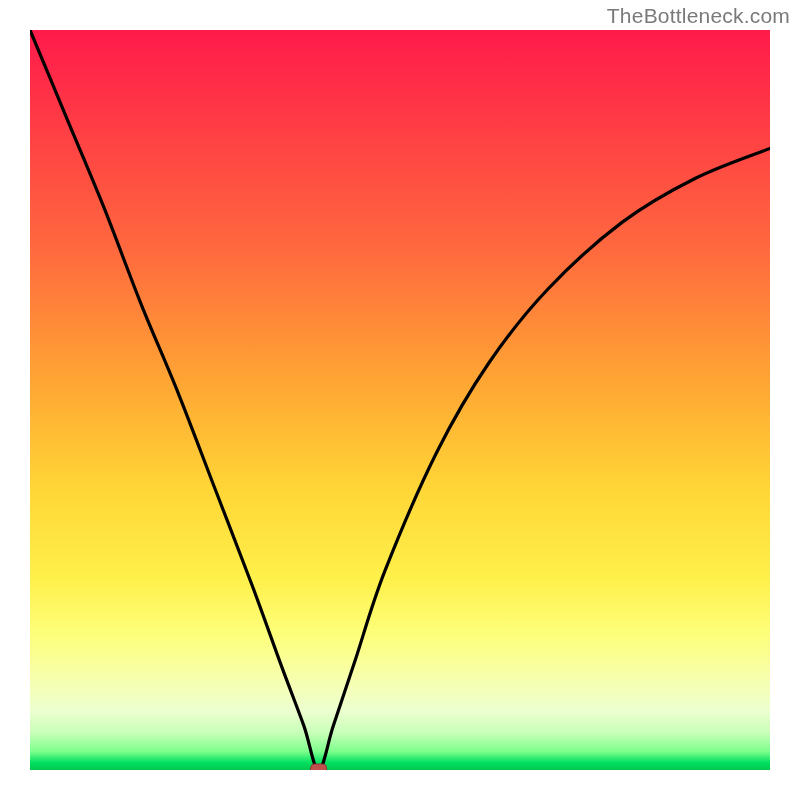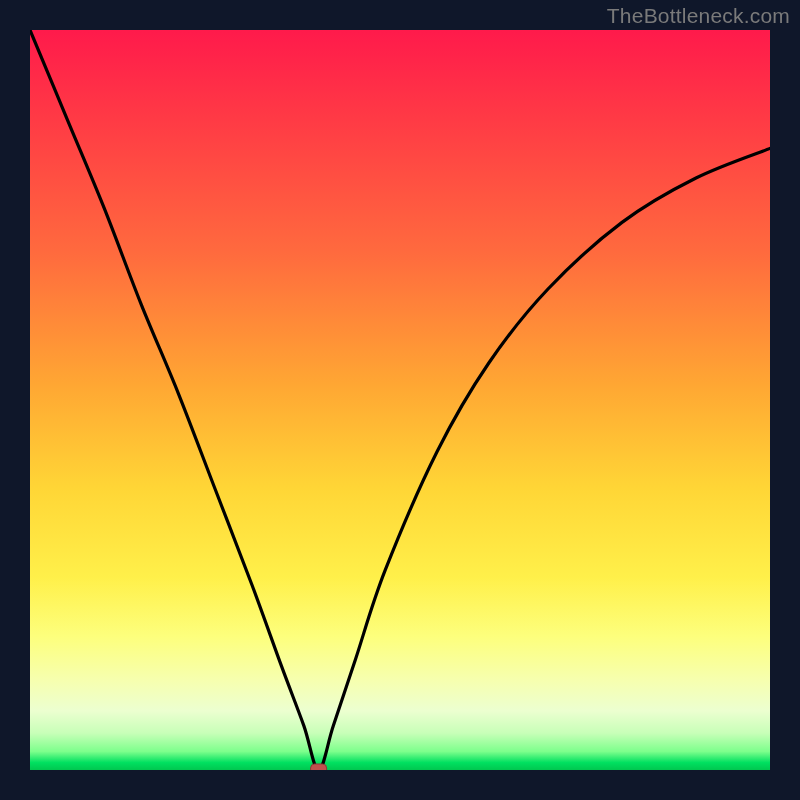--- a/index.html
+++ b/index.html
@@ -8,21 +8,21 @@
     width: 800px;
     height: 800px;
     overflow: hidden;
     font-family: Arial, Helvetica, sans-serif;
     background: #000;
   }
   .frame {
     position: relative;
     width: 800px;
     height: 800px;
-    background: #0f172a;
+    background: #ffffff;
   }
   .plot {
     position: absolute;
     left: 30px;
     top: 30px;
     width: 740px;
     height: 740px;
     
     background: linear-gradient(to bottom,
       #ff1a4b 0%,

